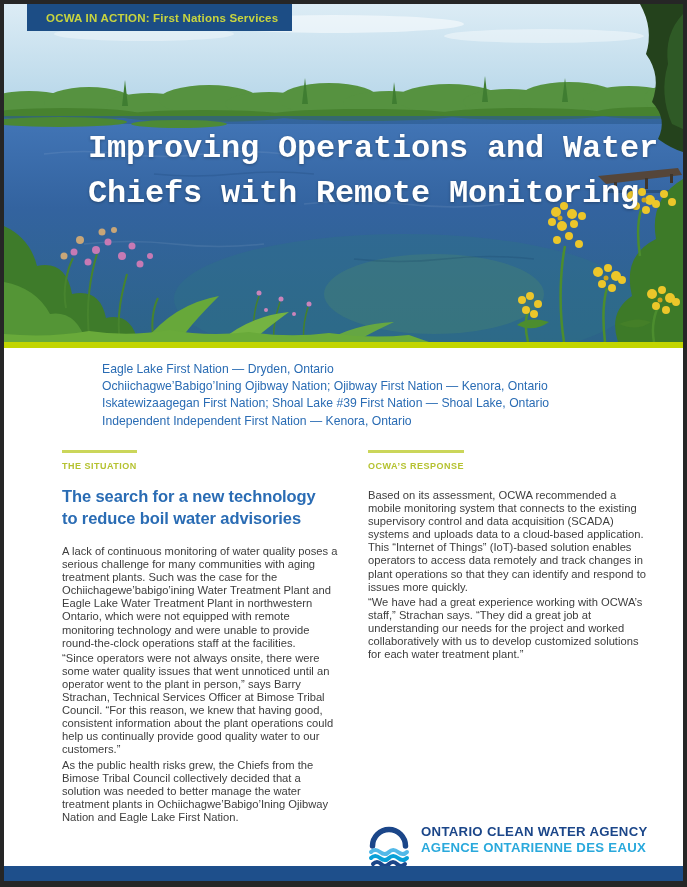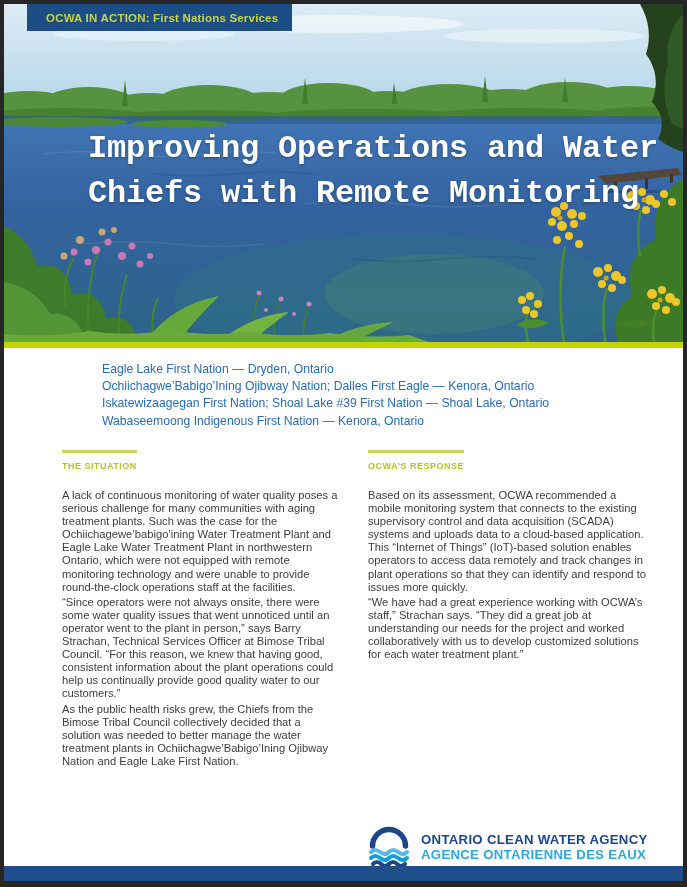--- a/index.html
+++ b/index.html
@@ -75,21 +75,21 @@
   .col-right h2 { width:252px; }
   .col p {
     margin:2px 0 0 0;
     color:#3d3d3d; font-size:11.2px; line-height:13.1px;
   }
   .col p:first-of-type { margin-top:16px; }
 
   
   .logo {
     position:absolute; left:362px; top:820px;
-    display:flex; align-items:center; gap:9px;
+    display:flex; gap:9px;
   }
   .logo-icon svg { display:block; }
   .logo-en {
     color:#1b4689; font-size:13.2px; font-weight:bold;
     letter-spacing:0.3px; line-height:15.5px; white-space:nowrap;
   }
   .logo-fr {
     color:#2aa9dc; font-size:13.2px; font-weight:bold;
     letter-spacing:0.3px; line-height:15.5px; white-space:nowrap;
   }
@@ -284,27 +284,28 @@
 
       <div class="banner">
         <span class="banner-label">OCWA IN ACTION: First Nations Services</span>
       </div>
     </div>
 
     <div class="divider"></div>
 
     <div class="locations">
       <div>Eagle Lake First Nation — Dryden, Ontario</div>
-      <div>Ochiichagwe’Babigo’Ining Ojibway Nation; Dalles First Eagle — Kenora, Ontario</div>
+      <div>Ochiichagwe’Babigo’Ining Ojibway Nation; Ojibway First Nation — Kenora, Ontario</div>
       <div>Iskatewizaagegan First Nation; Shoal Lake #39 First Nation — Shoal Lake, Ontario</div>
-      <div>Wabaseemoong Indigenous First Nation — Kenora, Ontario</div>
+      <div>Independent Independent First Nation — Kenora, Ontario</div>
     </div>
 
     <section class="col col-left">
       <div class="sec-label">THE SITUATION</div>
+      <h2>The search for a new technology to reduce boil water advisories</h2>
       <p>A lack of continuous monitoring of water quality poses a serious challenge for many communities with aging treatment plants. Such was the case for the Ochiichagewe’babigo’ining Water Treatment Plant and Eagle Lake Water Treatment Plant in northwestern Ontario, which were not equipped with remote monitoring technology and were unable to provide round-the-clock operations staff at the facilities.</p>
       <p>“Since operators were not always onsite, there were some water quality issues that went unnoticed until an operator went to the plant in person,” says Barry Strachan, Technical Services Officer at Bimose Tribal Council. “For this reason, we knew that having good, consistent information about the plant operations could help us continually provide good quality water to our customers.”</p>
       <p>As the public health risks grew, the Chiefs from the Bimose Tribal Council collectively decided that a solution was needed to better manage the water treatment plants in Ochiichagwe’Babigo’Ining Ojibway Nation and Eagle Lake First Nation.</p>
     </section>
 
     <section class="col col-right">
       <div class="sec-label">OCWA’S RESPONSE</div>
       <p>Based on its assessment, OCWA recommended a mobile monitoring system that connects to the existing supervisory control and data acquisition (SCADA) systems and uploads data to a cloud-based application. This “Internet of Things” (IoT)-based solution enables operators to access data remotely and track changes in plant operations so that they can identify and respond to issues more quickly.</p>
       <p>“We have had a great experience working with OCWA’s staff,” Strachan says. “They did a great job at understanding our needs for the project and worked collaboratively with us to develop customized solutions for each water treatment plant.”</p>
     </section>

